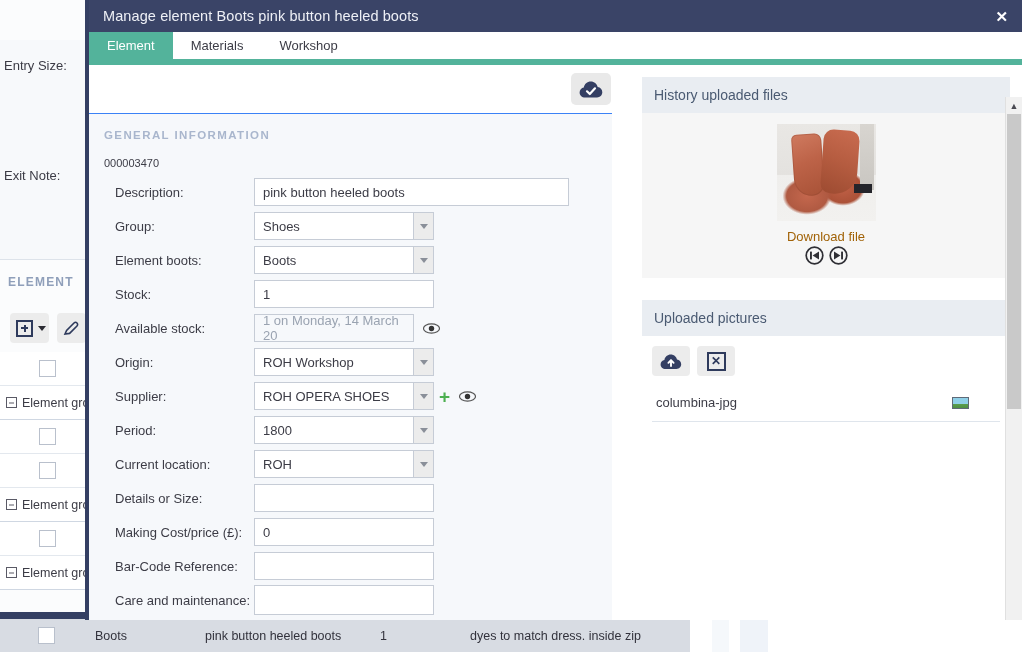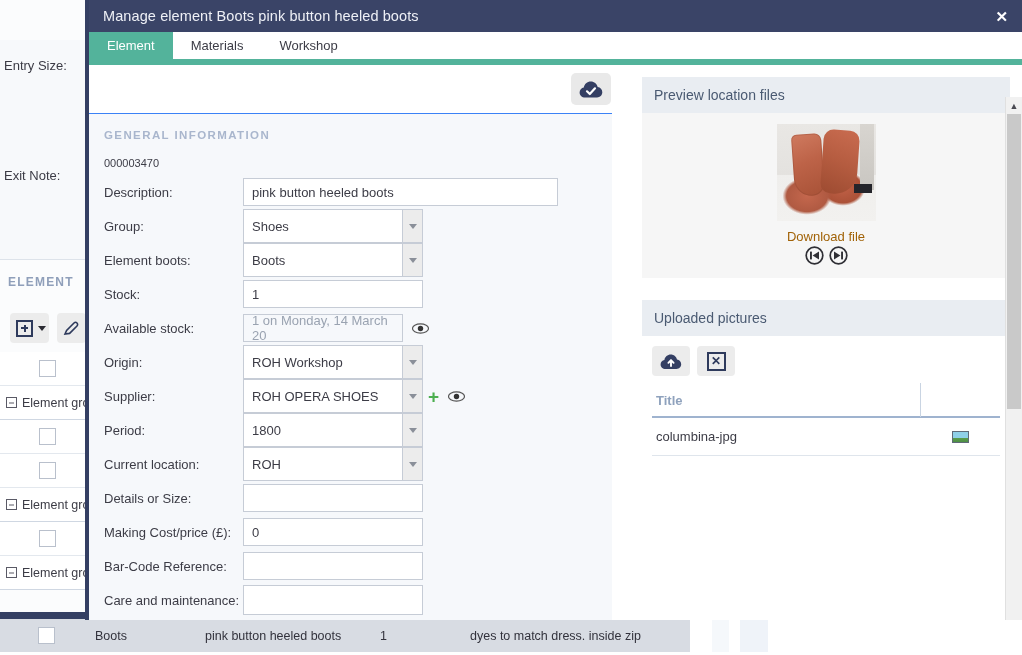--- a/index.html
+++ b/index.html
@@ -216,21 +216,21 @@
     color: #a9b6cd;
     padding: 15px 0 8px 15px;
   }
   .idline {
     font-size: 11px; color: #3c3c46;
     padding: 8px 0 6px 15px;
   }
   .frow {
     display: flex; align-items: center;
     height: 34px;
-    padding-left: 15px;
+    padding-left: 26px;
   }
   .flabel {
     width: 139px;
     font-size: 13px;
     color: #3c3c46;
     flex: 0 0 auto;
   }
   .fctrl { position: relative; display: flex; align-items: center; }
   .finput {
     height: 28px;
@@ -238,21 +238,21 @@
     background: #ffffff;
     font-size: 13px;
     color: #3c3c46;
     padding: 0 8px;
     display: flex; align-items: center;
     width: 180px;
   }
   .finput.wide { width: 315px; }
   .finput.disabled { background: #f6f8fb; color: #9aa3b1; width: 160px; }
   .fselect {
-    height: 34px;
+    height: 28px;
     border: 1px solid #c6ccd6;
     background: #ffffff;
     width: 180px;
     display: flex; align-items: center;
     font-size: 13px;
     color: #3c3c46;
   }
   .fselect .val { padding: 0 8px; flex: 1; overflow: hidden; white-space: nowrap; }
   .fselect .arrow {
     width: 20px; align-self: stretch;
@@ -606,21 +606,21 @@
       <div class="frow">
         <span class="flabel">Care and maintenance:</span>
         <span class="fctrl">
           <span class="finput" style="height:30px"></span>
         </span>
       </div>
     </div>
 
     <div class="right-col">
 
-      <div class="rp-head">Preview location files</div>
+      <div class="rp-head">History uploaded files</div>
       <div class="preview-box">
         <div class="boot-img">
           <span class="shelf"></span>
             <span class="shelf-foot"></span>
         </div>
         <div class="dl-text">Download file</div>
         <div class="nav-btns">
           <span class="nav-btn">
             <svg width="19" height="19" viewBox="0 0 19 19">
               <circle cx="9.5" cy="9.5" r="8.3" fill="none" stroke="#2f2f35" stroke-width="1.7"></circle>
@@ -646,24 +646,20 @@
             <path d="M5.6 16 C2.6 16 0.6 13.9 0.6 11.4 C0.6 9.1 2.2 7.3 4.4 7 C4.9 3.9 7.5 1.5 10.8 1.5 C13.9 1.5 16.4 3.7 17 6.6 C19.4 6.9 21.2 8.9 21.2 11.3 C21.2 13.9 19.1 16 16.5 16 Z" fill="#343f63"></path>
             <path d="M11 13 L11 7.4 M8.4 9.8 L11 7.1 L13.6 9.8" fill="none" stroke="#ffffff" stroke-width="1.9" stroke-linecap="round" stroke-linejoin="round"></path>
           </svg>
         </div>
         <div class="up-btn">
           <span class="x-sq">✕</span>
         </div>
       </div>
 
       <div class="files-table">
-        <div class="ft-head">
-          <span class="th title-col">Title</span>
-          <span class="th icon-col"></span>
-        </div>
         <div class="ft-row">
           <span class="td title-col">columbina-jpg</span>
           <span class="td icon-col">
               <i class="thumb-ic"></i>
             </span>
         </div>
       </div>
     </div>
 
     <div class="mscroll">

